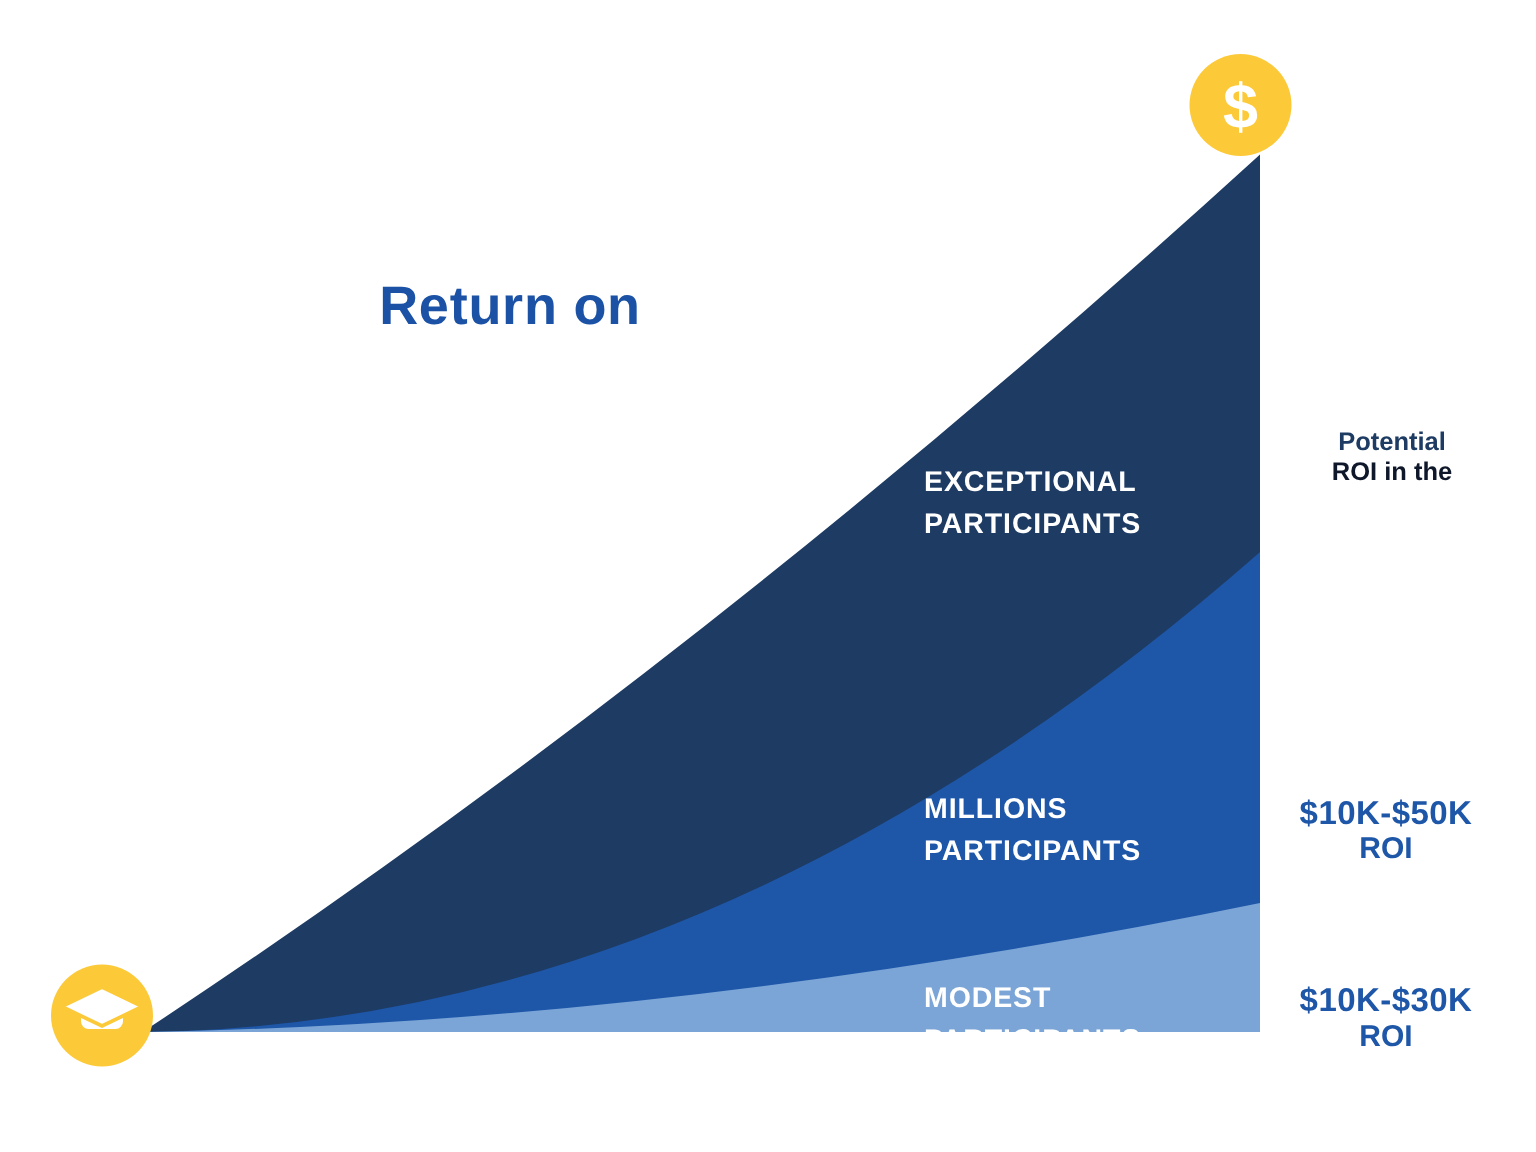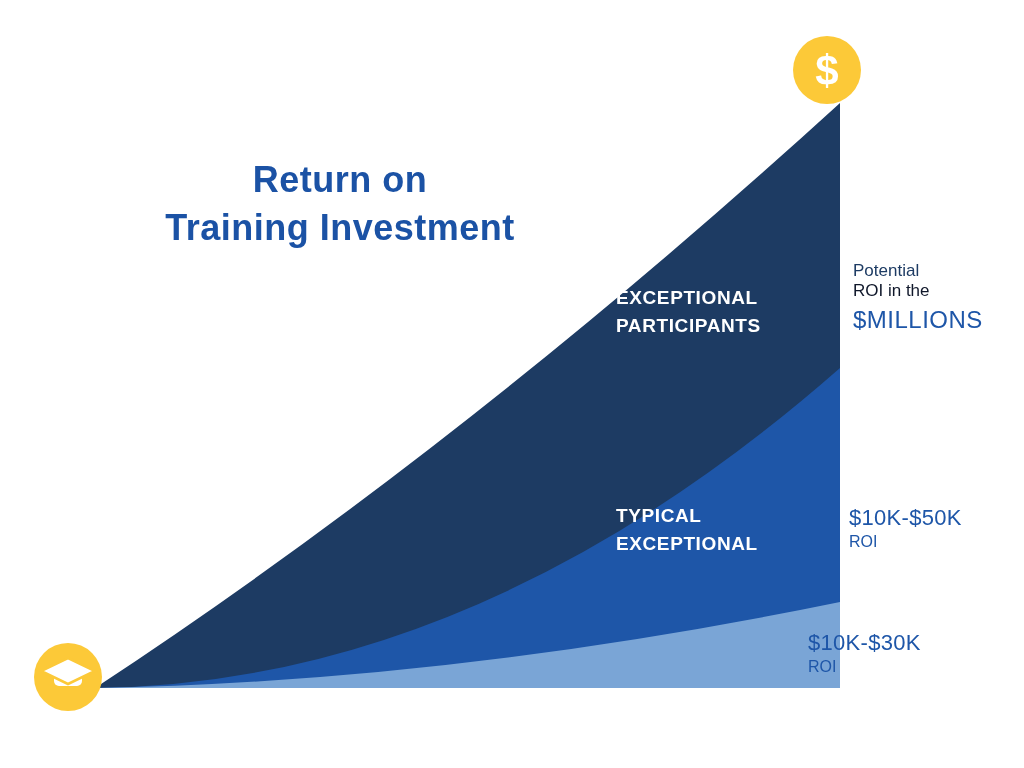--- a/index.html
+++ b/index.html
@@ -6,21 +6,21 @@
   #stage {
     position: relative;
     width: 1024px;
     height: 768px;
     background: #ffffff;
     overflow: hidden;
     font-family: "Liberation Sans", sans-serif;
   }
   #chart-svg { position: absolute; left: 0; top: 0; }
 
-  .abs { position: absolute; }
+  .abs { position: absolute; margin-top: 24px; }
 
   .title {
     left: 120px; top: 156px; width: 440px;
     text-align: center;
     font-size: 36px; font-weight: bold;
     line-height: 48px;
     letter-spacing: 0.5px;
   }
 
   .area-label {
@@ -31,30 +31,31 @@
     font-size: 19px;
     line-height: 28px;
     letter-spacing: 0.6px;
   }
   .lbl-exceptional { left: 616px; top: 284px; }
   .lbl-typical     { left: 616px; top: 502px; }
   .lbl-modest      { left: 616px; top: 628px; }
 
   .roi-block {
     width: 150px;
-    font-weight: normal;
+    text-align: center;
+    font-weight: bold;
   }
   .roi-millions  { left: 853px; top: 261px; }
   .roi-typical   { left: 849px; top: 505px; }
-  .roi-modest    { left: 808px; top: 630px; }
+  .roi-modest    { left: 849px; top: 630px; }
 
   .roi-prefix-line { font-size: 17px; line-height: 20px; }
   .roi-value-big   { font-size: 24px; line-height: 28px; margin-top: 5px; letter-spacing: 0.5px; }
   .roi-value       { font-size: 22px; line-height: 26px; letter-spacing: 0.3px; }
-  .roi-unit        { font-size: 16px; line-height: 22px; }
+  .roi-unit        { font-size: 20px; line-height: 22px; }
 
   .coin-text {
     font-weight: bold;
     font-size: 42px;
     fill: #ffffff;
   }
 </style>
 </head>
 <body>
 
@@ -75,32 +76,31 @@
 
     <g>
       <circle cx="68" cy="677" r="34" fill="#fcc938"></circle>
       <rect x="54" y="672" width="28" height="14" rx="5" fill="#ffffff"></rect>
       <polygon points="68,658 95,671 68,684 41,671" fill="#ffffff" stroke="#fcc938" stroke-width="2.5"></polygon>
     </g>
   </svg>
 
   <div class="abs title" style="color:#1b52a5;">
     <div>Return on</div>
-    <div>Training Investment</div>
   </div>
 
   <div class="abs area-label lbl-exceptional">EXCEPTIONAL PARTICIPANTS</div>
 
-  <div class="abs area-label lbl-typical">TYPICAL EXCEPTIONAL</div>
+  <div class="abs area-label lbl-typical">MILLIONS PARTICIPANTS</div>
 
+  <div class="abs area-label lbl-modest">MODEST PARTICIPANTS</div>
 
   <div class="abs roi-block roi-millions">
     <div class="roi-prefix-line" style="color:#1d3b63;">Potential</div>
     <div class="roi-prefix-line" style="color:#0f172a;">ROI in the</div>
-    <div class="roi-value-big" style="color:#1e56a8;">$MILLIONS</div>
   </div>
 
   <div class="abs roi-block roi-typical">
     <div class="roi-value" style="color:#1e56a8;">$10K-$50K</div>
     <div class="roi-unit" style="color:#1e56a8;">ROI</div>
   </div>
 
   <div class="abs roi-block roi-modest">
     <div class="roi-value" style="color:#1e56a8;">$10K-$30K</div>
     <div class="roi-unit" style="color:#1e56a8;">ROI</div>

